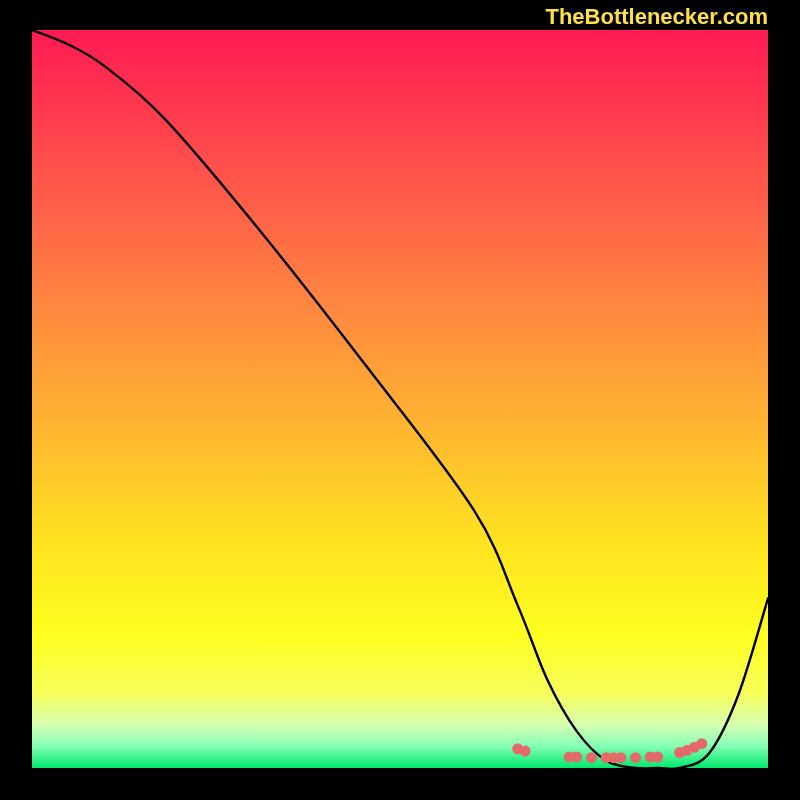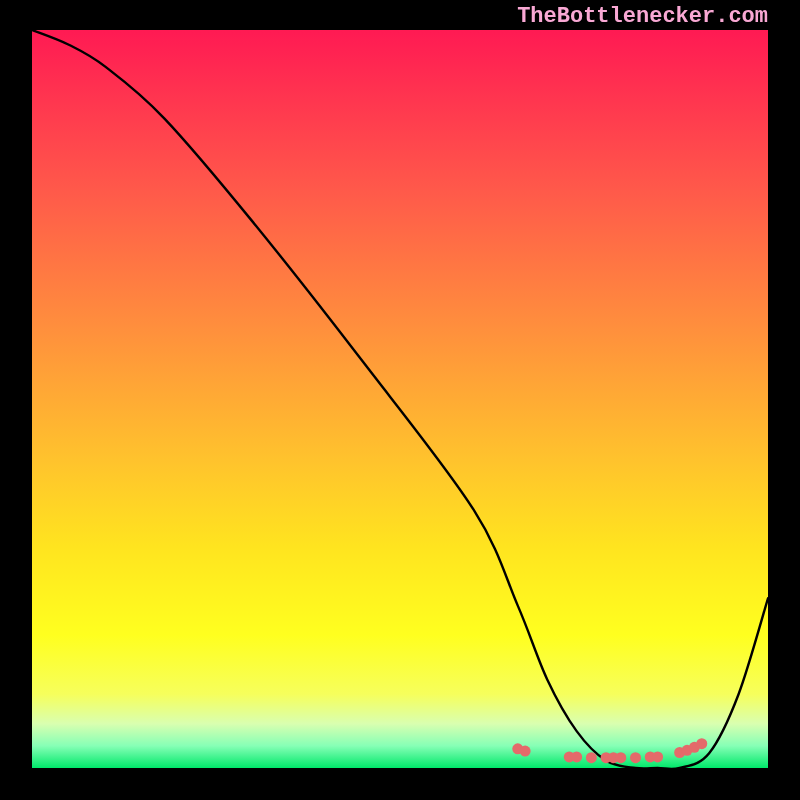--- a/index.html
+++ b/index.html
@@ -21,23 +21,23 @@
   }
   .gradient {
     position: absolute;
     left: 0;
     top: 0;
     right: 0;
     bottom: 0;
   }
   .watermark {
     position: absolute;
-    font-family: Liberation Mono, monospace;
+    font-family: Liberation Sans, sans-serif;
     font-weight: 700;
-    color: #f9a8d4;
+    color: #fde047;
     white-space: nowrap;
   }
   svg.curve {
     position: absolute;
     left: 0;
     top: 0;
   }
 </style>
 </head>
 <body>

